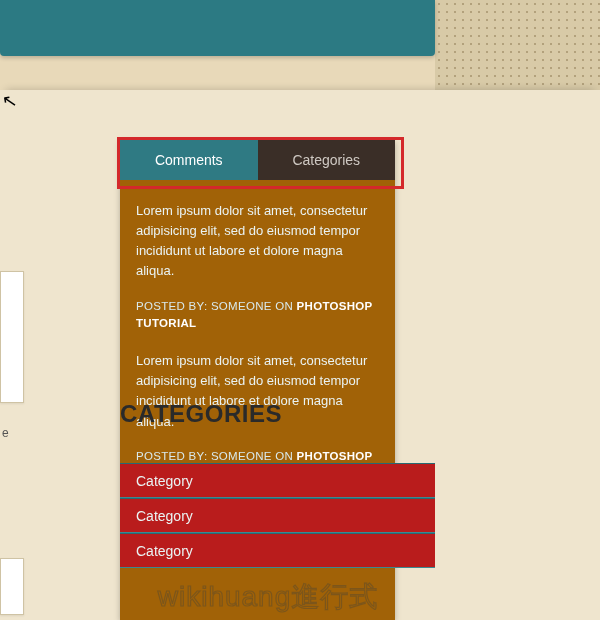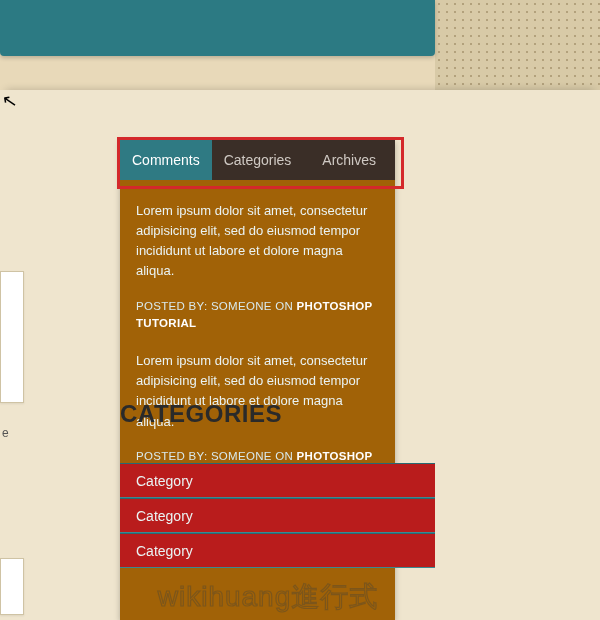--- a/index.html
+++ b/index.html
@@ -195,21 +195,20 @@
   <div class="top-bar"></div>
 
   <div class="sheet"></div>
 
   <div class="cursor">↖</div>
 
   <div class="panel">
     <div class="tabs">
       <div class="tab active">Comments</div>
       <div class="tab inactive">Categories</div>
-      <div class="tab inactive">Archives</div>
       <div class="tabs-highlight"></div>
     </div>
     <div class="panel-body">
       <div class="comment-block">
         <div>Lorem ipsum dolor sit amet, consectetur adipisicing elit, sed do eiusmod tempor incididunt ut labore et dolore magna aliqua.</div>
         <div class="comment-meta">
           <span>POSTED BY: SOMEONE ON </span><span class="strong">PHOTOSHOP TUTORIAL</span>
         </div>
       </div>
       <div class="comment-block">

